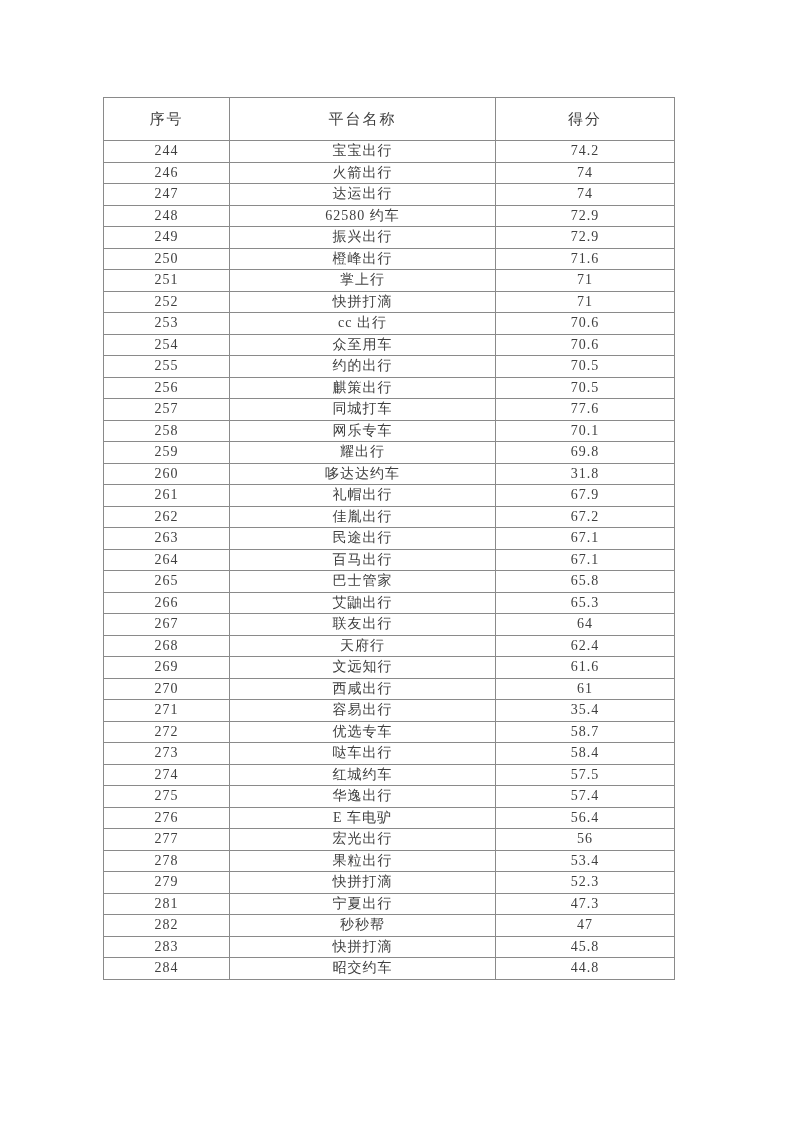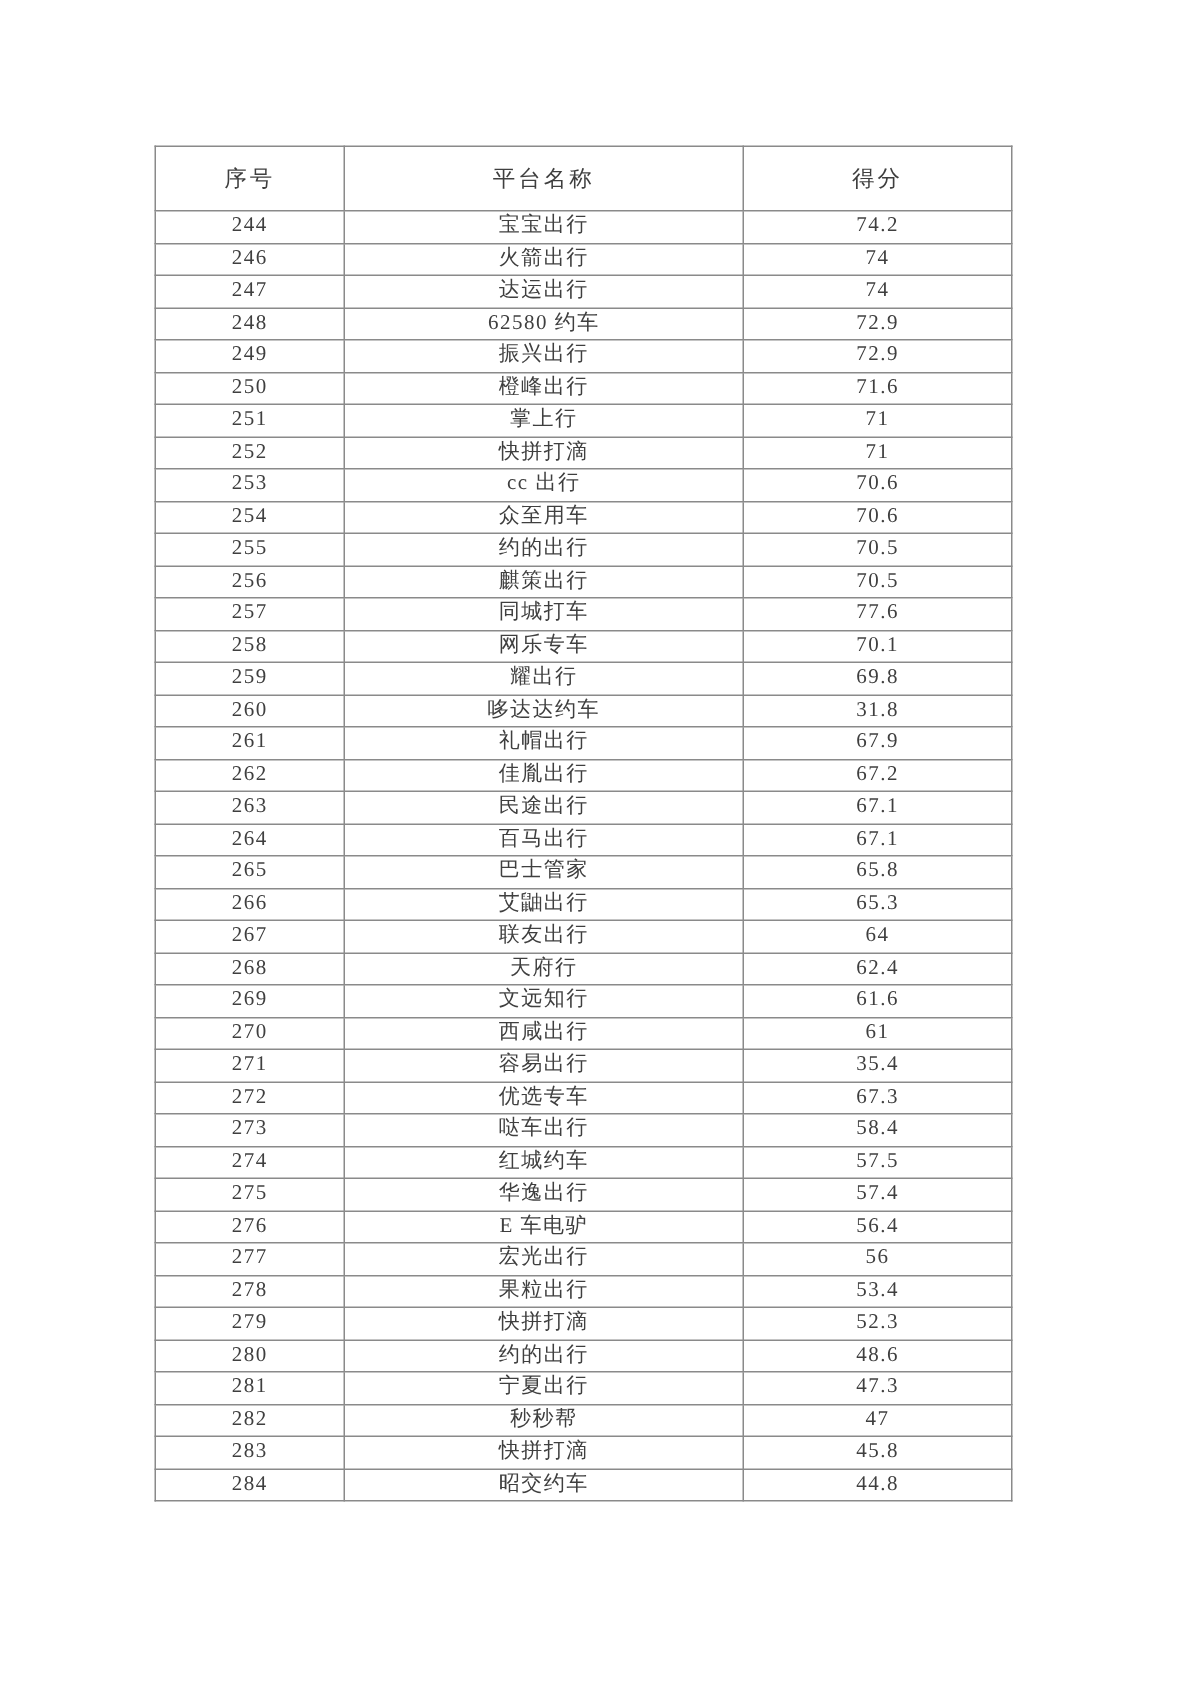--- a/index.html
+++ b/index.html
@@ -199,21 +199,21 @@
           <td>61</td>
         </tr>
         <tr>
           <td>271</td>
           <td>容易出行</td>
           <td>35.4</td>
         </tr>
         <tr>
           <td>272</td>
           <td>优选专车</td>
-          <td>67.3</td>
+          <td>58.7</td>
         </tr>
         <tr>
           <td>273</td>
           <td>哒车出行</td>
           <td>58.4</td>
         </tr>
         <tr>
           <td>274</td>
           <td>红城约车</td>
           <td>57.5</td>
@@ -235,25 +235,20 @@
         </tr>
         <tr>
           <td>278</td>
           <td>果粒出行</td>
           <td>53.4</td>
         </tr>
         <tr>
           <td>279</td>
           <td>快拼打滴</td>
           <td>52.3</td>
-        </tr>
-        <tr>
-          <td>280</td>
-          <td>约的出行</td>
-          <td>48.6</td>
         </tr>
         <tr>
           <td>281</td>
           <td>宁夏出行</td>
           <td>47.3</td>
         </tr>
         <tr>
           <td>282</td>
           <td>秒秒帮</td>
           <td>47</td>

